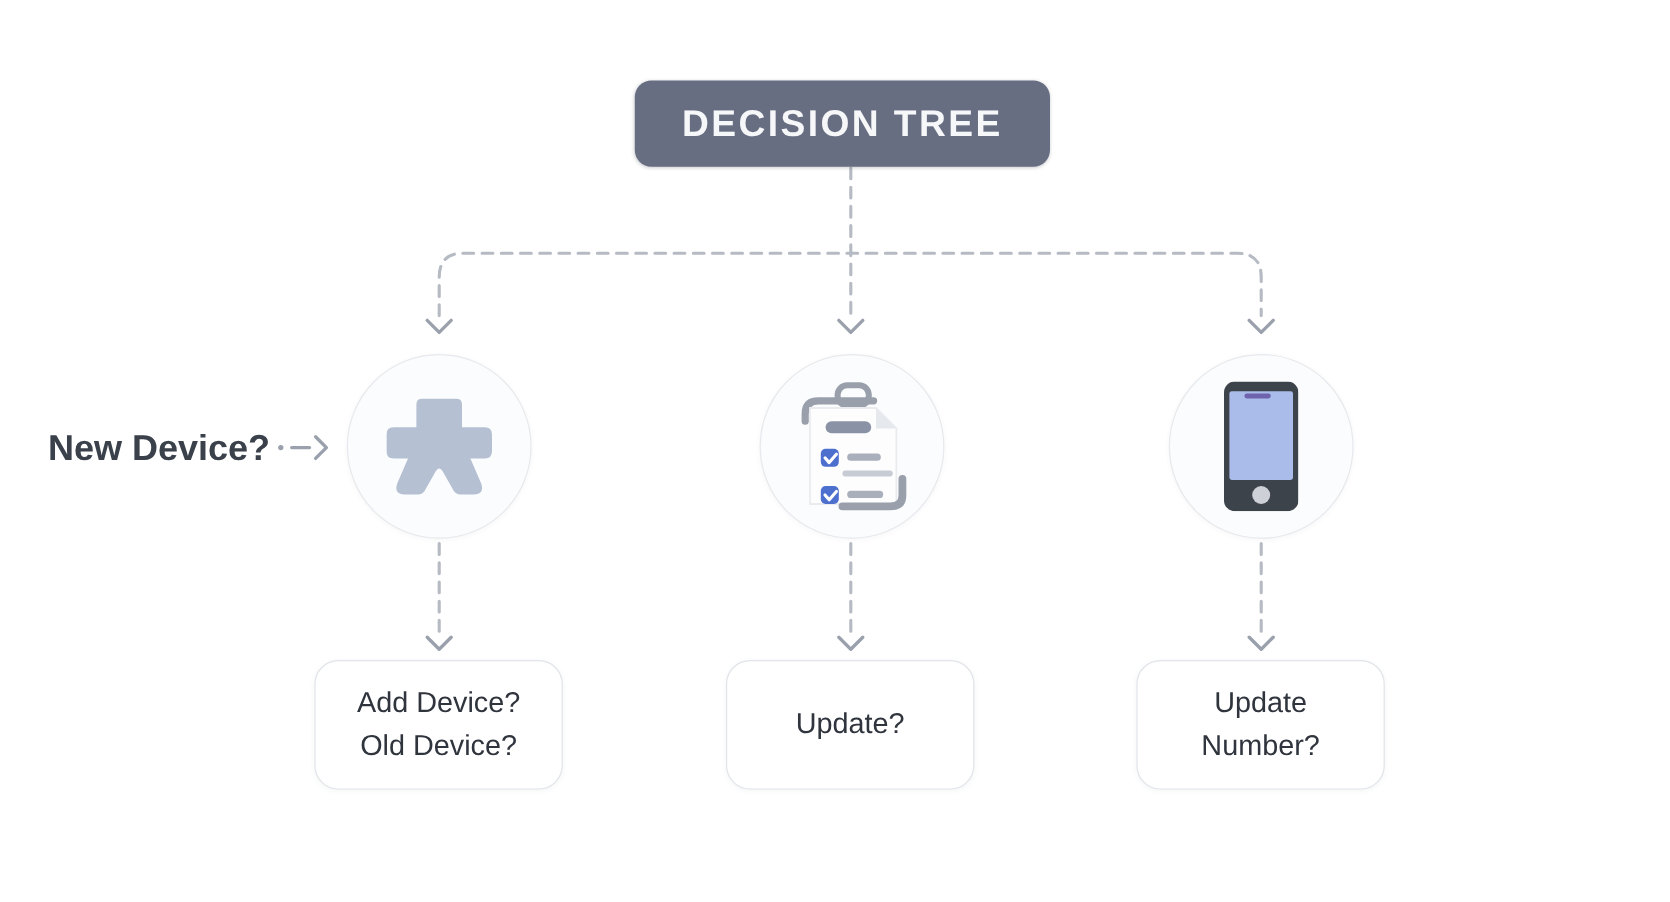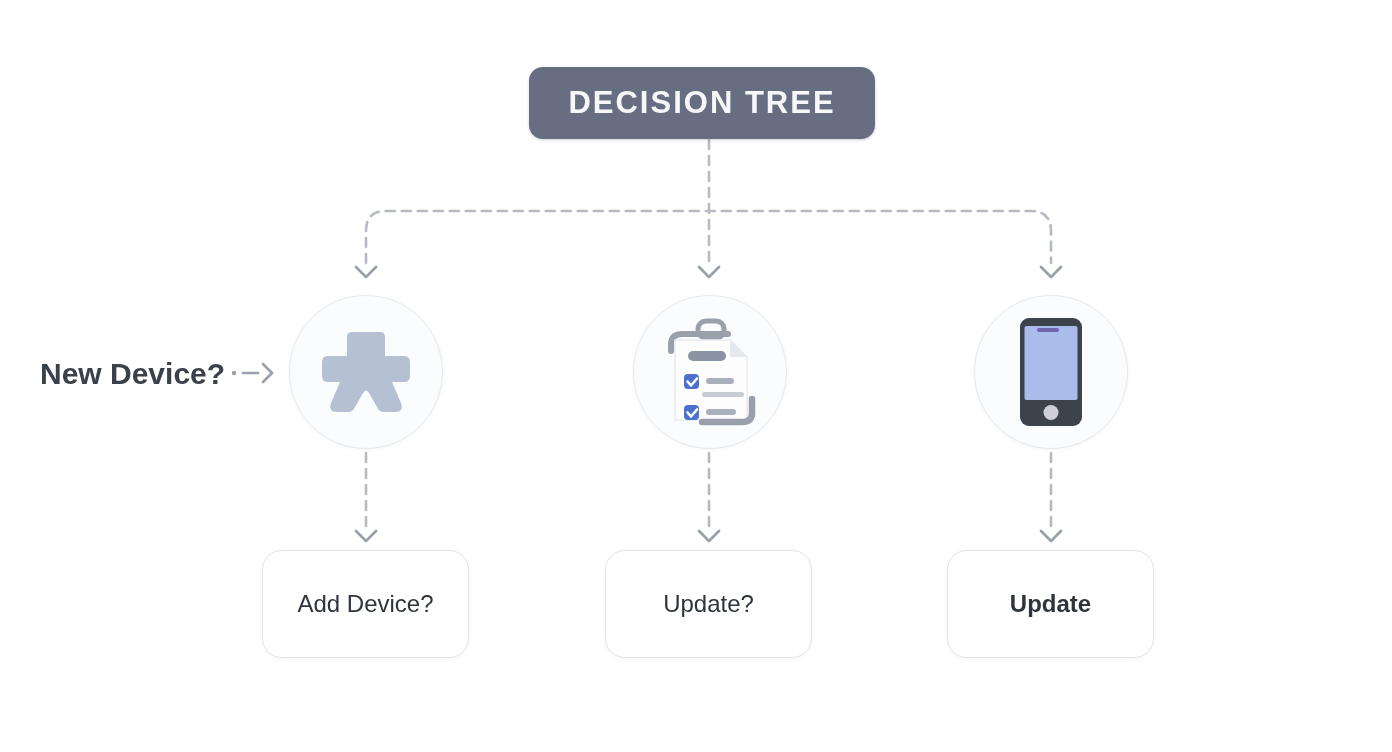--- a/index.html
+++ b/index.html
@@ -64,21 +64,21 @@
     display: flex; flex-direction: column; align-items: center; justify-content: center;
     color: #2f343d;
     font-size: 24px;
     font-weight: 500;
     line-height: 36px;
     text-align: center;
     box-sizing: border-box;
   }
   .box-b1 { left: 262px; }
   .box-b2 { left: 605px; }
-  .box-b3 { left: 947px; font-weight: 700; }
+  .box-b3 { left: 947px; font-weight: 400; }
 </style>
 </head>
 <body>
 
 <div class="stage">
 
   <svg class="connectors" width="1392" height="752" viewBox="0 0 1392 752">
     <g fill="none" stroke="#b6bac3" stroke-width="2.6" stroke-dasharray="9 7" stroke-linecap="round">
       <path d="M 709 140 V 263"></path>
       <path d="M 366 263 V 231 Q 366 211 386 211 H 1031 Q 1051 211 1051 231 V 263"></path>
@@ -133,21 +133,23 @@
     <svg width="62" height="108" viewBox="0 0 62 108">
       <rect x="0" y="0" width="62" height="108" rx="9" fill="#3d434b"></rect>
       <rect x="4.5" y="8" width="53" height="74" rx="2" fill="#aabce9"></rect>
       <rect x="17" y="10" width="22" height="4" rx="2" fill="#6f63ae"></rect>
       <circle cx="31" cy="94.5" r="7.5" fill="#cdd1d7"></circle>
     </svg>
   </div>
 
   <div class="outcome-box box-b1">
     <span>Add Device?</span>
+    <span>Old Device?</span>
   </div>
   <div class="outcome-box box-b2">
     <span>Update?</span>
   </div>
   <div class="outcome-box box-b3">
     <span>Update</span>
+    <span>Number?</span>
   </div>
 
 </div>
 
 </body></html>

